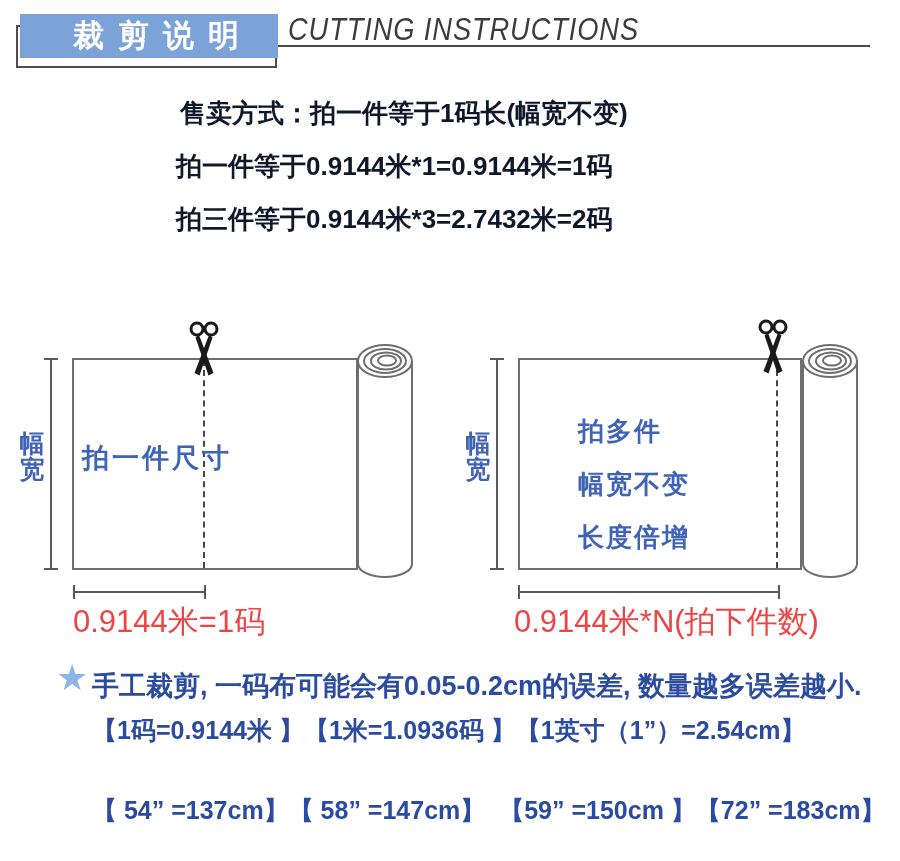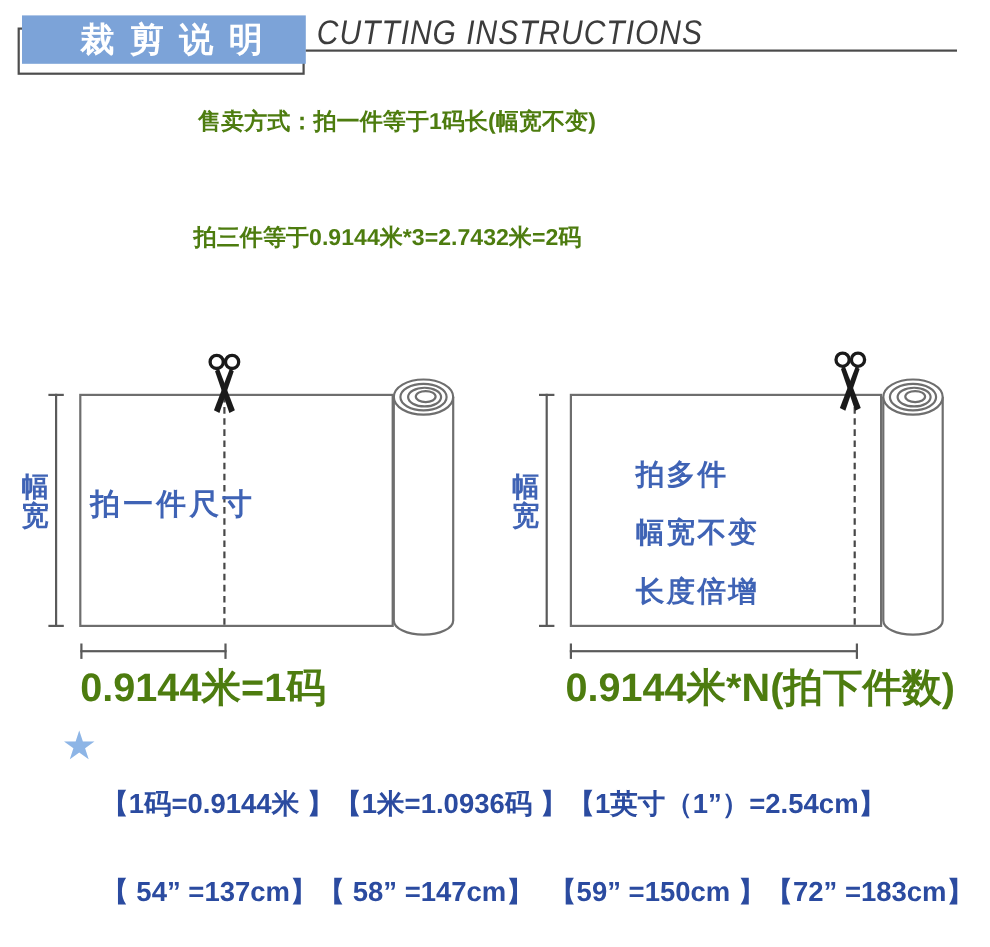--- a/index.html
+++ b/index.html
@@ -10,57 +10,58 @@
   .title-outline{position:absolute;left:16px;top:25px;width:261px;height:43px;
                  border:2px solid #4d4d4d;box-sizing:border-box;background:#fff;}
   .title-box{position:absolute;left:20px;top:14px;width:258px;height:44px;background:#7ca3d8;
              color:#fff;font-size:31px;font-weight:bold;letter-spacing:14px;
              display:flex;align-items:center;justify-content:center;padding-left:28px;box-sizing:border-box;}
   .subtitle{position:absolute;left:288px;top:12px;font-size:31px;font-style:italic;color:#3c3c3c;
             letter-spacing:1px;transform:scaleX(0.88);transform-origin:left top;white-space:nowrap;}
   .header-rule{position:absolute;left:278px;top:45px;width:592px;height:0;border-top:2px solid #4a4a4a;}
 
   
-  .intro-line{position:absolute;color:#4d7c0f;font-weight:bold;font-size:21px;white-space:pre;}
+  .intro-line{position:absolute;color:#0f172a;font-weight:bold;font-size:26px;white-space:pre;}
 
   
   .fabric{position:absolute;border:2px solid #6e6e6e;background:#fff;box-sizing:border-box;}
   .cutline{position:absolute;width:0;border-left:2px dashed #474747;}
   .vmeasure{position:absolute;width:14px;}
   .vmeasure i{position:absolute;left:6px;top:0;bottom:0;width:0;border-left:2px solid #5a5a5a;}
   .vmeasure:before,.vmeasure:after{content:"";position:absolute;left:0;width:14px;height:2px;background:#5a5a5a;}
   .vmeasure:before{top:0}.vmeasure:after{bottom:0}
   .hmeasure{position:absolute;height:14px;}
   .hmeasure i{position:absolute;top:6px;left:0;right:0;height:0;border-top:2px solid #5a5a5a;}
   .hmeasure:before,.hmeasure:after{content:"";position:absolute;top:0;width:2px;height:14px;background:#5a5a5a;}
   .hmeasure:before{left:0}.hmeasure:after{right:0}
   .width-label{position:absolute;width:32px;font-size:25px;line-height:26px;color:#3f63b5;font-weight:bold;
                text-align:center;word-break:break-all;}
   .inner-label{position:absolute;color:#3f63b5;font-weight:bold;font-size:27px;letter-spacing:3px;white-space:pre;}
-  .measure-label{position:absolute;color:#4d7c0f;font-weight:bold;font-size:36px;white-space:pre;}
+  .measure-label{position:absolute;color:#ef4444;font-weight:normal;font-size:31px;white-space:pre;}
   .icon{position:absolute;}
 
   
   .star{position:absolute;left:56px;top:658px;font-size:36px;color:#8db5e6;line-height:40px;}
   .star-note{position:absolute;left:92px;top:668px;font-size:27px;font-weight:bold;color:#2b4ba0;white-space:pre;}
   .conv{position:absolute;left:92px;font-size:25px;font-weight:bold;color:#2b4ba0;white-space:pre;}
 </style>
 </head>
 <body>
 
 <div class="canvas">
 
   <div class="title-outline"></div>
   <div class="title-box">
     <span>裁剪说明</span>
   </div>
   <div class="subtitle">CUTTING INSTRUCTIONS</div>
   <div class="header-rule"></div>
 
   <div class="intro-line" style="left:180px;top:96px;">售卖方式：拍一件等于1码长(幅宽不变)</div>
+  <div class="intro-line" style="left:176px;top:149px;">拍一件等于0.9144米*1=0.9144米=1码</div>
   <div class="intro-line" style="left:176px;top:202px;">拍三件等于0.9144米*3=2.7432米=2码</div>
 
   <div>
     <div class="width-label" style="left:16px;top:430px;">幅宽</div>
     <div class="vmeasure" style="left:44px;top:358px;height:212px;">
         <i></i>
       </div>
 
     <div class="fabric" style="left:72px;top:358px;width:286px;height:212px;"></div>
     <div class="cutline" style="left:203px;top:360px;height:208px;"></div>
@@ -116,16 +117,17 @@
       <ellipse cx="32" cy="18.5" rx="9" ry="5" fill="none" stroke="#6e6e6e" stroke-width="2"></ellipse>
     </svg>
 
     <div class="hmeasure" style="left:518px;top:585px;width:262px;">
         <i></i>
       </div>
     <div class="measure-label" style="left:514px;top:601px;">0.9144米*N(拍下件数)</div>
   </div>
 
   <div class="star">★</div>
+  <div class="star-note">手工裁剪, 一码布可能会有0.05-0.2cm的误差, 数量越多误差越小.</div>
   <div class="conv" style="top:714px;">【1码=0.9144米 】【1米=1.0936码 】【1英寸（1”）=2.54cm】</div>
   <div class="conv" style="top:794px;">【 54” =137cm】【 58” =147cm】  【59” =150cm 】【72” =183cm】</div>
 
 </div>
 
 </body></html>

